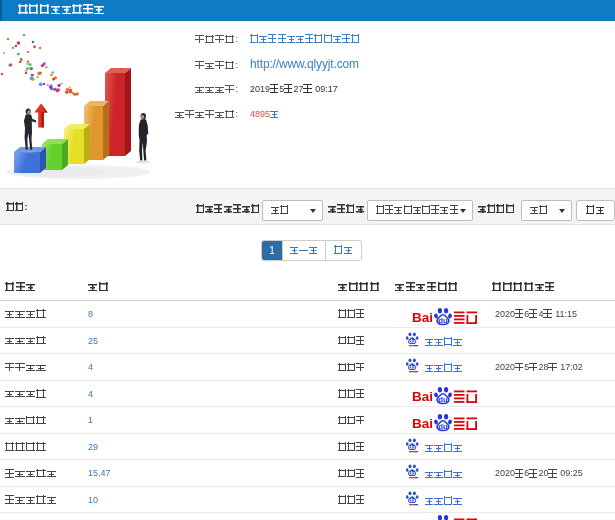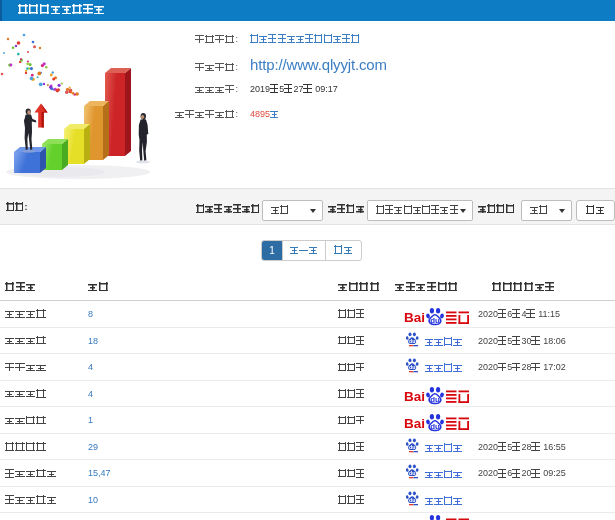--- a/index.html
+++ b/index.html
@@ -32,25 +32,25 @@
 .pager{position:absolute;left:261px;top:240px;height:21px;border:1px solid #ccc;border-radius:3px;overflow:hidden;background:#fff}
 .pager span{display:inline-block;float:left;height:19px;line-height:19px;text-align:center;color:#337ab7}
 .pager .pg1{width:20px;background:#2e6da4;color:#fff;font-size:10px}
 .pager .pg2{width:43px;border-left:1px solid #ccc}
 .pager .pg3{width:36px;border-left:1px solid #ccc}
 .tbl{position:absolute;left:0;top:271px;width:615px}
 .trh{position:relative;height:30px;line-height:33px;border-bottom:1px solid #cfcfcf;font-weight:bold;color:#333}
 .tr{position:relative;height:26.55px;line-height:26.55px;border-bottom:1px solid #ebebeb;color:#444}
 .tr>span,.trh>span{position:absolute;top:0;white-space:nowrap}
 .c1{left:5px}.tr .c1 i.c{width:9.1px;margin-right:1.4px}
-.trh i.c{width:8.9px;margin-right:1.8px;height:9px;vertical-align:-1.2px}.c2{left:88px}.c3{left:338px}.c4{left:398px}.c5{left:478px}
+.trh i.c{width:8.9px;margin-right:1.8px;height:9px;vertical-align:-1.2px}.c2{left:88px}.c3{left:338px}.c4{left:398px}.c5{left:495px}
 .trh .c4{left:395px}.trh .c5{left:492px}
 .c2{color:#3679be}
 .c5{color:#444}
-.bdlogo{display:inline-block;vertical-align:middle;margin-top:5.5px;margin-left:6px}
+.bdlogo{display:inline-block;vertical-align:middle;margin-top:5.5px;margin-left:14px}
 .bml{display:inline-block;vertical-align:middle;margin-top:3px;margin-left:8px}
 .bmt{color:#3f6ed8;margin-left:3px}
 .bmt i.c{width:8.4px;height:8.7px}
 .r9 .bdlogo{margin-top:1px}
 </style></head>
 <body>
 <div class="hd bc"><i class="c v2"></i><i class="c v2"></i><i class="c v2"></i><i class="c v3"></i><i class="c v3"></i><i class="c v2"></i><i class="c"></i><i class="c v3"></i></div>
 <svg class="chart" width="170" height="168" viewBox="0 0 170 168">
 <ellipse cx="78" cy="150" rx="72" ry="7" fill="#f0f0f3"></ellipse>
     <ellipse cx="60" cy="150" rx="45" ry="5" fill="#e9e9ee"></ellipse>
@@ -166,21 +166,21 @@
 <g fill="#23232b">
 <ellipse cx="143.3" cy="94.3" rx="2.7" ry="3.2" fill="#2b2b33"></ellipse>
 <ellipse cx="142.6" cy="95.1" rx="1.7" ry="2.1" fill="#bb8d74"></ellipse>
 <path d="M140.6 97.5 L146 97.5 L147.6 103 L148.3 112 L146.8 112.4 L146.9 120 L145.6 129 L146.4 138.2 L144.2 138.8 L143.2 128 L142.9 120 L142 128 L142.4 138.2 L140.2 138.8 L139.2 129 L139.5 118 L138.7 112.4 L138.9 103 Z"></path>
 <path d="M145.9 98.4 L143.4 96.3 L142 99 L144.8 101.2 Z"></path>
 </g>
 <ellipse cx="143" cy="140" rx="7" ry="1.5" fill="#c9cfdd" opacity="0.6"></ellipse>
 </svg>
 <div class="info">
 <div class="irow"><span class="lab"><i class="c"></i><i class="c v2"></i><i class="c"></i><i class="c v2"></i>:</span><span class="val bl"><i class="c v2"></i><i class="c v3"></i><i class="c"></i><i class="c"></i><i class="c v3"></i><i class="c v3"></i><i class="c"></i><i class="c v2"></i><i class="c v2"></i><i class="c v3"></i><i class="c"></i><i class="c v2"></i></span></div>
-<div class="irow"><span class="lab"><i class="c"></i><i class="c v3"></i><i class="c"></i><i class="c v2"></i>:</span><span class="val bl" style="font-size:15px;letter-spacing:-0.15px">http://www.qlyyjt.com</span></div>
+<div class="irow"><span class="lab"><i class="c"></i><i class="c v3"></i><i class="c"></i><i class="c v2"></i>:</span><span class="val bl" style="font-size:12px;letter-spacing:-0.15px">http://www.qlyyjt.com</span></div>
 <div class="irow"><span class="lab"><i class="c v3"></i><i class="c v3"></i><i class="c v3"></i><i class="c"></i>:</span><span class="val">2019<i class="c"></i>5<i class="c"></i>27<i class="c"></i> 09:17</span></div>
 <div class="irow"><span class="lab"><i class="c v3"></i><i class="c"></i><i class="c v3"></i><i class="c"></i><i class="c v3"></i><i class="c v2"></i>:</span><span class="val"><span class="red">4895</span><span class="bl"><i class="c v3"></i></span></span></div>
 </div>
 <div class="fbar">
 <span class="jg bc"><i class="c v2"></i><i class="c v2"></i>:</span>
 <span class="flab bc" style="left:196px"><i class="c v2"></i><i class="c v3"></i><i class="c"></i><i class="c v3"></i><i class="c"></i><i class="c v3"></i><i class="c v2"></i></span>
 <span class="sel" style="left:262px;width:61px"><i class="c v3"></i><i class="c v2"></i></span>
 <span class="flab bc" style="left:328px"><i class="c v3"></i><i class="c"></i><i class="c v2"></i><i class="c v3"></i></span>
 <span class="sel" style="left:367px;width:106px"><i class="c v2"></i><i class="c"></i><i class="c v3"></i><i class="c v2"></i><i class="c v3"></i><i class="c v2"></i><i class="c"></i><i class="c v3"></i><i class="c"></i></span>
 <span class="flab bc" style="left:478px"><i class="c v3"></i><i class="c v2"></i><i class="c v2"></i><i class="c v2"></i></span>
@@ -222,35 +222,34 @@
 <rect x="54.5" y="4.5" width="10.5" height="1.8"></rect>
               <rect x="54.5" y="8" width="1.8" height="9"></rect>
               <rect x="63.2" y="8" width="1.8" height="9"></rect>
               <rect x="54.5" y="15.2" width="10.5" height="1.8"></rect>
 </g>
 </svg></span></span>
       <span class="c5">2020<i class="c"></i>6<i class="c"></i>4<i class="c"></i> 11:15</span>
 </div>
 <div class="tr">
 <span class="c1"><i class="c v3"></i><i class="c v3"></i><i class="c v3"></i><i class="c v2"></i></span>
-      <span class="c2">18</span>
-      <span class="c3"><i class="c v2"></i><i class="c v2"></i><i class="c"></i></span>
-      <span class="c4"><span class="bml"><svg width="16" height="15" viewBox="0 0 16 15">
-<g transform="translate(-0.6,0) scale(0.75)">
-              <ellipse cx="6.1" cy="3.1" rx="2.0" ry="2.6" fill="#2c51c8"></ellipse>
-              <ellipse cx="12.0" cy="3.1" rx="2.0" ry="2.6" fill="#2c51c8"></ellipse>
-              <ellipse cx="2.4" cy="8.1" rx="1.8" ry="2.3" fill="#2c51c8" transform="rotate(-18 2.4 8.1)"></ellipse>
-              <ellipse cx="15.7" cy="8.1" rx="1.8" ry="2.3" fill="#2c51c8" transform="rotate(18 15.7 8.1)"></ellipse>
-              <path d="M4.1 14.6 C2.9 12.9 3.9 10.6 5.4 9.3 C6.7 8.1 7.4 6.9 9 6.9 C10.6 6.9 11.3 8.1 12.6 9.3 C14.1 10.6 15.1 12.9 13.9 14.6 C12.6 16.4 10.8 16.1 9 16.1 C7.2 16.1 5.4 16.4 4.1 14.6 Z" fill="#2c51c8"></path>
-              <text x="9" y="14.8" font-size="7" font-weight="bold" fill="#fff" text-anchor="middle" font-family="Liberation Sans">du</text>
-            </g>
-<rect x="3" y="13" width="4.5" height="1.3" fill="#e03a2f"></rect>
-            <rect x="7.5" y="13" width="4.5" height="1.3" fill="#2c51c8"></rect>
-</svg></span><span class="bmt"><i class="c v3"></i><i class="c v3"></i><i class="c v2"></i><i class="c v3"></i></span></span>
-      <span class="c5">2020<i class="c"></i>5<i class="c"></i>30<i class="c"></i> 18:06</span>
+      <span class="c2">25</span>
+      <span class="c3"><i class="c v2"></i><i class="c v2"></i><i class="c"></i></span>
+      <span class="c4"><span class="bml"><svg width="16" height="15" viewBox="0 0 16 15">
+<g transform="translate(-0.6,0) scale(0.75)">
+              <ellipse cx="6.1" cy="3.1" rx="2.0" ry="2.6" fill="#2c51c8"></ellipse>
+              <ellipse cx="12.0" cy="3.1" rx="2.0" ry="2.6" fill="#2c51c8"></ellipse>
+              <ellipse cx="2.4" cy="8.1" rx="1.8" ry="2.3" fill="#2c51c8" transform="rotate(-18 2.4 8.1)"></ellipse>
+              <ellipse cx="15.7" cy="8.1" rx="1.8" ry="2.3" fill="#2c51c8" transform="rotate(18 15.7 8.1)"></ellipse>
+              <path d="M4.1 14.6 C2.9 12.9 3.9 10.6 5.4 9.3 C6.7 8.1 7.4 6.9 9 6.9 C10.6 6.9 11.3 8.1 12.6 9.3 C14.1 10.6 15.1 12.9 13.9 14.6 C12.6 16.4 10.8 16.1 9 16.1 C7.2 16.1 5.4 16.4 4.1 14.6 Z" fill="#2c51c8"></path>
+              <text x="9" y="14.8" font-size="7" font-weight="bold" fill="#fff" text-anchor="middle" font-family="Liberation Sans">du</text>
+            </g>
+<rect x="3" y="13" width="4.5" height="1.3" fill="#e03a2f"></rect>
+            <rect x="7.5" y="13" width="4.5" height="1.3" fill="#2c51c8"></rect>
+</svg></span><span class="bmt"><i class="c v3"></i><i class="c v3"></i><i class="c v2"></i><i class="c v3"></i></span></span>
 </div>
 <div class="tr">
 <span class="c1"><i class="c"></i><i class="c"></i><i class="c v3"></i><i class="c v3"></i></span>
       <span class="c2">4</span>
       <span class="c3"><i class="c v2"></i><i class="c v2"></i><i class="c"></i></span>
       <span class="c4"><span class="bml"><svg width="16" height="15" viewBox="0 0 16 15">
 <g transform="translate(-0.6,0) scale(0.75)">
               <ellipse cx="6.1" cy="3.1" rx="2.0" ry="2.6" fill="#2c51c8"></ellipse>
               <ellipse cx="12.0" cy="3.1" rx="2.0" ry="2.6" fill="#2c51c8"></ellipse>
               <ellipse cx="2.4" cy="8.1" rx="1.8" ry="2.3" fill="#2c51c8" transform="rotate(-18 2.4 8.1)"></ellipse>
@@ -324,21 +323,20 @@
               <ellipse cx="6.1" cy="3.1" rx="2.0" ry="2.6" fill="#2c51c8"></ellipse>
               <ellipse cx="12.0" cy="3.1" rx="2.0" ry="2.6" fill="#2c51c8"></ellipse>
               <ellipse cx="2.4" cy="8.1" rx="1.8" ry="2.3" fill="#2c51c8" transform="rotate(-18 2.4 8.1)"></ellipse>
               <ellipse cx="15.7" cy="8.1" rx="1.8" ry="2.3" fill="#2c51c8" transform="rotate(18 15.7 8.1)"></ellipse>
               <path d="M4.1 14.6 C2.9 12.9 3.9 10.6 5.4 9.3 C6.7 8.1 7.4 6.9 9 6.9 C10.6 6.9 11.3 8.1 12.6 9.3 C14.1 10.6 15.1 12.9 13.9 14.6 C12.6 16.4 10.8 16.1 9 16.1 C7.2 16.1 5.4 16.4 4.1 14.6 Z" fill="#2c51c8"></path>
               <text x="9" y="14.8" font-size="7" font-weight="bold" fill="#fff" text-anchor="middle" font-family="Liberation Sans">du</text>
             </g>
 <rect x="3" y="13" width="4.5" height="1.3" fill="#e03a2f"></rect>
             <rect x="7.5" y="13" width="4.5" height="1.3" fill="#2c51c8"></rect>
 </svg></span><span class="bmt"><i class="c v3"></i><i class="c v3"></i><i class="c v2"></i><i class="c v3"></i></span></span>
-      <span class="c5">2020<i class="c"></i>5<i class="c"></i>28<i class="c"></i> 16:55</span>
 </div>
 <div class="tr">
 <span class="c1"><i class="c"></i><i class="c v3"></i><i class="c v3"></i><i class="c v2"></i><i class="c v3"></i></span>
       <span class="c2">15,47</span>
       <span class="c3"><i class="c v2"></i><i class="c v2"></i><i class="c"></i></span>
       <span class="c4"><span class="bml"><svg width="16" height="15" viewBox="0 0 16 15">
 <g transform="translate(-0.6,0) scale(0.75)">
               <ellipse cx="6.1" cy="3.1" rx="2.0" ry="2.6" fill="#2c51c8"></ellipse>
               <ellipse cx="12.0" cy="3.1" rx="2.0" ry="2.6" fill="#2c51c8"></ellipse>
               <ellipse cx="2.4" cy="8.1" rx="1.8" ry="2.3" fill="#2c51c8" transform="rotate(-18 2.4 8.1)"></ellipse>

